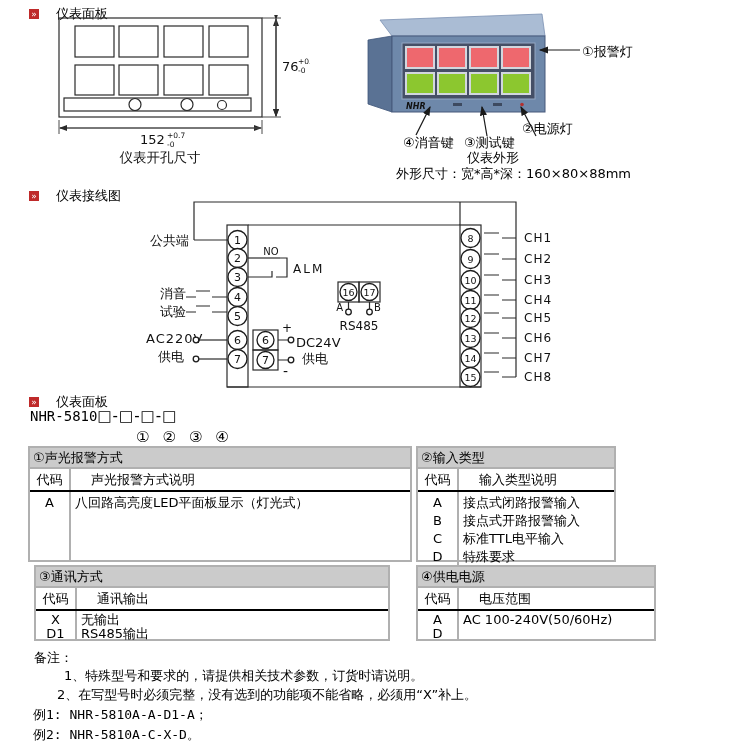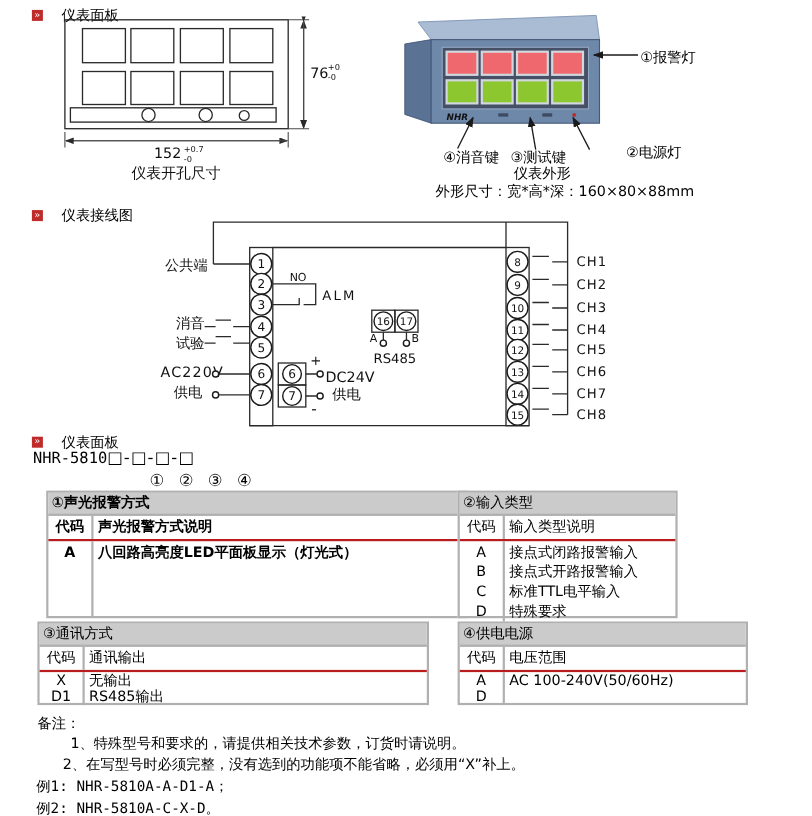--- a/index.html
+++ b/index.html
@@ -30,23 +30,23 @@
   .model-line { position:absolute; left:30px; top:407px; display:flex; align-items:baseline; }
   .model-prefix { font-family:"DejaVu Sans Mono", monospace; font-size:14px; }
   .model-boxes { font-size:15px; letter-spacing:1px; }
   .markers { position:absolute; left:136px; top:428px; display:flex; gap:13px; font-size:15px; }
 
   
   .tbl { position:absolute; border:2px solid #b0b0b0; background:#fff; box-sizing:border-box;
          font-size:13px; display:flex; flex-direction:column; }
   .tbl-h { background:#cbcbcb; height:19px; line-height:19px; padding-left:3px;
            border-bottom:2px solid #b0b0b0; flex:0 0 auto; white-space:nowrap; overflow:hidden; }
-  .tbl-cols { display:flex; height:21px; line-height:21px; border-bottom:2px solid #b91c1c; flex:0 0 auto; }
+  .tbl-cols { display:flex; height:21px; line-height:21px; border-bottom:2px solid #000000; flex:0 0 auto; }
   .code-h { width:41px; text-align:center; border-right:2px solid #b0b0b0; box-sizing:border-box; flex:0 0 auto; }
-  .desc-h { flex:1; padding-left:4px; white-space:nowrap; overflow:hidden; }
+  .desc-h { flex:1; padding-left:20px; white-space:nowrap; overflow:hidden; }
   .tbl-body { display:flex; flex:1; }
   .code-c { width:41px; border-right:2px solid #b0b0b0; box-sizing:border-box; text-align:center;
             padding-top:2px; flex:0 0 auto; }
   .desc-c { flex:1; padding-left:4px; padding-top:2px; white-space:nowrap; overflow:hidden; }
   .lh18 div { line-height:18px; }
   .lh14 div { line-height:14px; }
 
   
   .note { position:absolute; white-space:nowrap; font-size:13px; }
   .mono { font-family:"DejaVu Sans Mono", monospace; }
@@ -133,21 +133,21 @@
       <circle cx="172" cy="96.5" r="1.8" fill="#b23030"></circle>
 
       <line x1="230" y1="42" x2="190" y2="42" stroke="#1a1a1a" stroke-width="1.2" marker-end="url(#arrB)"></line>
       <line x1="66" y1="127" x2="80" y2="99" stroke="#1a1a1a" stroke-width="1.2" marker-end="url(#arrB)"></line>
       <line x1="137" y1="128" x2="132" y2="99" stroke="#1a1a1a" stroke-width="1.2" marker-end="url(#arrB)"></line>
       <line x1="186" y1="128" x2="171" y2="99" stroke="#1a1a1a" stroke-width="1.2" marker-end="url(#arrB)"></line>
     </svg>
     <span class="ilabel" style="left:232px; top:35px;">①报警灯</span>
     <span class="ilabel" style="left:53px; top:126px;">④消音键</span>
     <span class="ilabel" style="left:114px; top:126px;">③测试键</span>
-    <span class="ilabel" style="left:172px; top:122px;margin-left:47px;">②电源灯</span>
+    <span class="ilabel" style="left:172px; top:112px;">②电源灯</span>
     <span class="ilabel" style="left:117px; top:141px;">仪表外形</span>
     <span class="ilabel" style="left:46px; top:157px;">外形尺寸：宽*高*深：160×80×88mm</span>
   </div>
 
   <div class="sec-h" style="left:29px; top:187px;">
     <span class="bullet">»</span>
     <span class="sec-title">仪表接线图</span>
   </div>
 
   <svg style="left:140px; top:195px;" width="470" height="202" viewBox="0 0 470 202">
@@ -278,21 +278,21 @@
     <span class="model-prefix">NHR-5810</span>
     <span class="model-boxes">□-□-□-□</span>
   </div>
   <div class="markers">
     <span>①</span>
     <span>②</span>
     <span>③</span>
     <span>④</span>
   </div>
 
-  <div class="tbl" style="left:42px; top:446px; width:384px; height:116px;font-weight:bold;">
+  <div class="tbl" style="left:28px; top:446px; width:384px; height:116px;">
     <div class="tbl-h">①声光报警方式</div>
     <div class="tbl-cols">
       <div class="code-h">代码</div>
       <div class="desc-h">声光报警方式说明</div>
     </div>
     <div class="tbl-body">
       <div class="code-c lh18">
           <div>A</div>
         </div>
       <div class="desc-c lh18">
@@ -334,21 +334,21 @@
         <div>X</div>
         <div>D1</div>
       </div>
       <div class="desc-c lh14">
         <div>无输出</div>
         <div>RS485输出</div>
       </div>
     </div>
   </div>
 
-  <div class="tbl" style="left:416px; top:565px; width:264px; height:76px;">
+  <div class="tbl" style="left:416px; top:565px; width:240px; height:76px;">
     <div class="tbl-h">④供电电源</div>
     <div class="tbl-cols">
       <div class="code-h">代码</div>
       <div class="desc-h">电压范围</div>
     </div>
     <div class="tbl-body">
       <div class="code-c lh14">
         <div>A</div>
         <div>D</div>
       </div>

